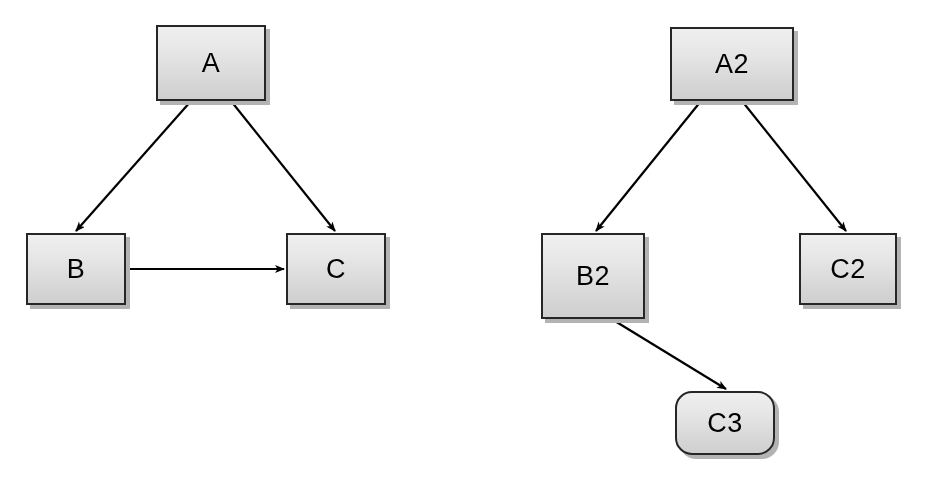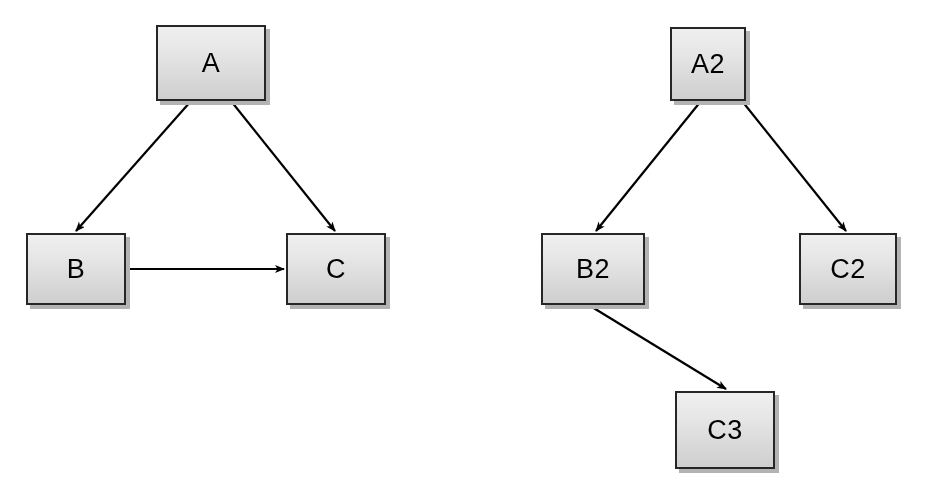--- a/index.html
+++ b/index.html
@@ -73,27 +73,27 @@
   <div id="nodes">
       <div class="node" style="left: 156px; top: 25px; width: 110px; height: 76px;">
         <span class="node-label">A</span>
       </div>
       <div class="node" style="left: 26px; top: 233px; width: 100px; height: 72px;">
         <span class="node-label">B</span>
       </div>
       <div class="node" style="left: 286px; top: 233px; width: 100px; height: 72px;">
         <span class="node-label">C</span>
       </div>
-      <div class="node" style="left: 670px; top: 27px; width: 76px; height: 74px;">
+      <div class="node" style="left: 670px; top: 27px; width: 124px; height: 74px;">
         <span class="node-label">A2</span>
       </div>
-      <div class="node" style="left: 541px; top: 233px; width: 104px; height: 72px;">
+      <div class="node" style="left: 541px; top: 233px; width: 104px; height: 86px;">
         <span class="node-label">B2</span>
       </div>
       <div class="node" style="left: 799px; top: 233px; width: 98px; height: 72px;">
         <span class="node-label">C2</span>
       </div>
-      <div class="node" style="left: 675px; top: 391px; width: 100px; height: 78px;">
+      <div class="node" style="left: 675px; top: 391px; width: 100px; height: 64px; border-radius: 17px;">
         <span class="node-label">C3</span>
       </div>
     </div>
 
 </div>
 
 </body></html>

